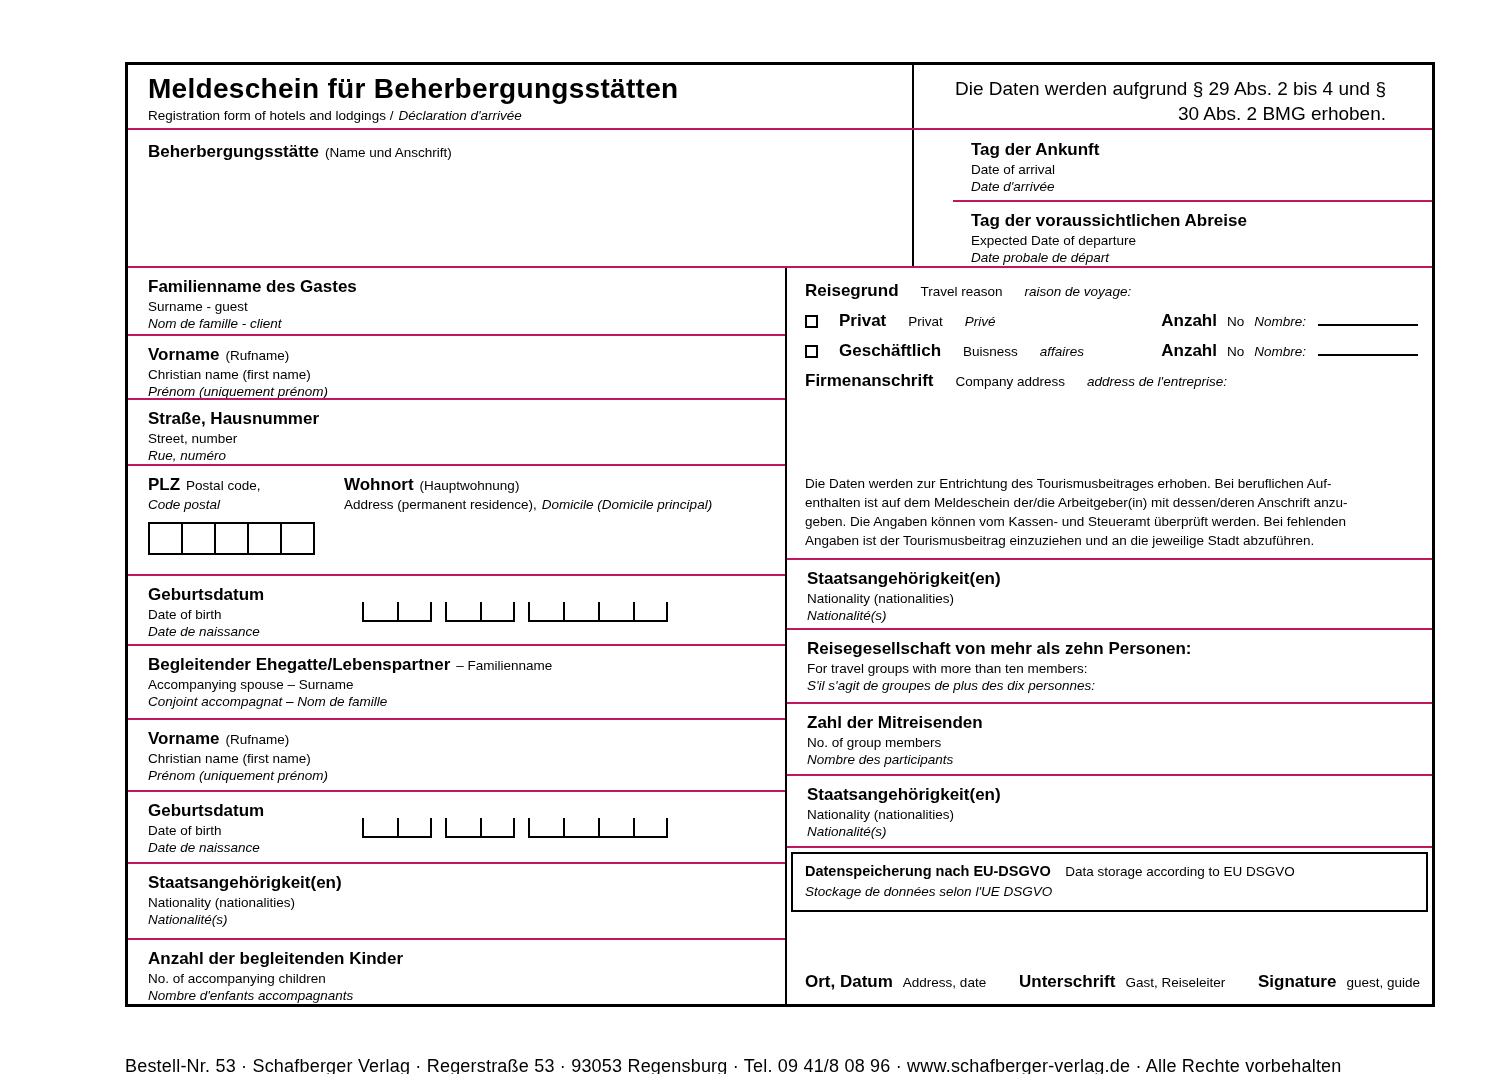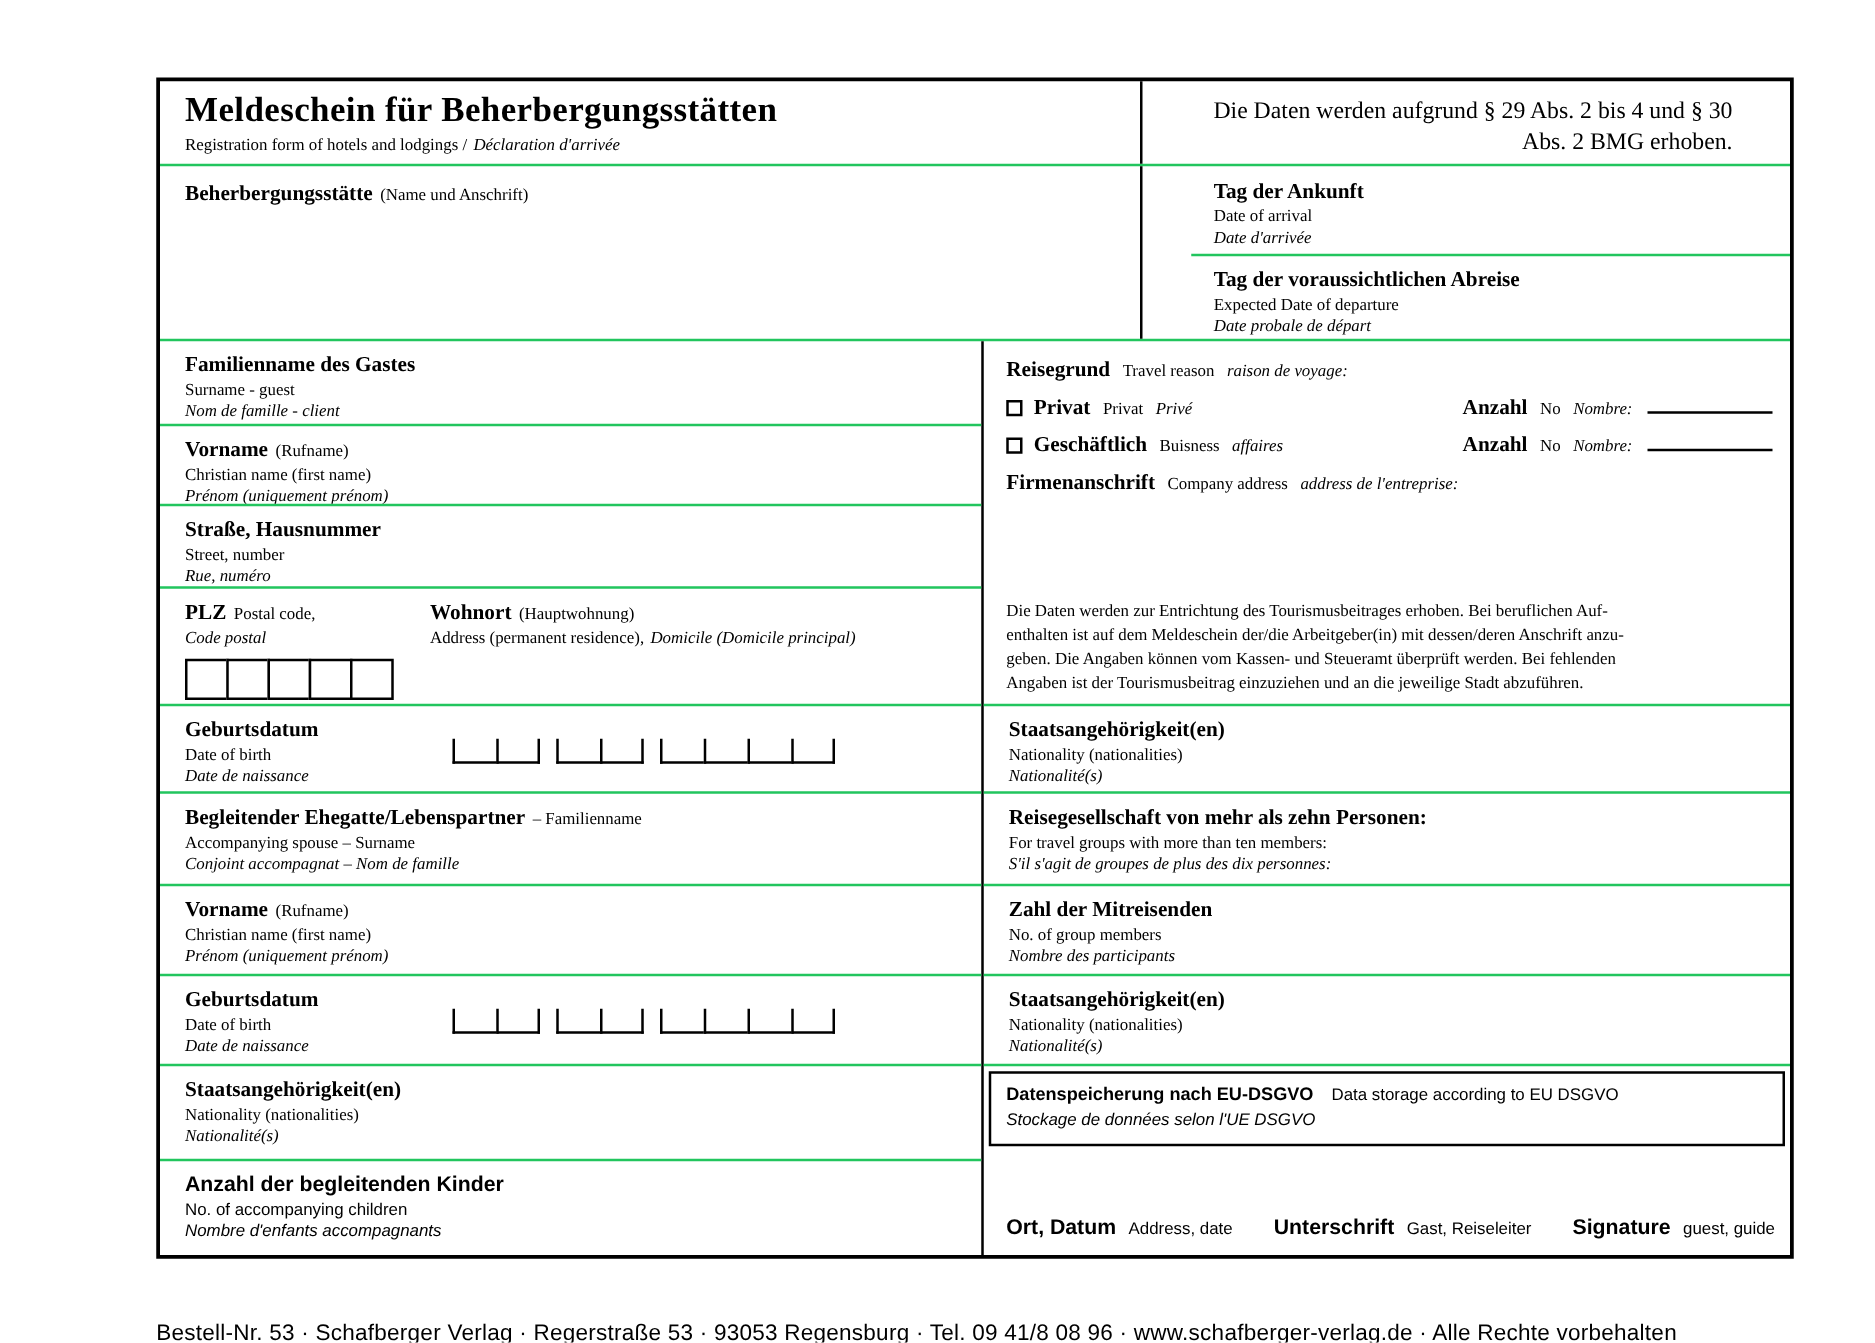--- a/index.html
+++ b/index.html
@@ -11,21 +11,21 @@
     color: #000;
     font-family: "Liberation Sans", sans-serif;
   }
   .form {
     position: absolute; left: 125px; top: 62px;
     width: 1310px; height: 945px;
     border: 3px solid #000;
     display: flex; flex-direction: column;
     background:#fff;
   }
-  .bb { border-bottom: 2px solid #22c55e; font-family: Liberation Serif, serif; }
+  .bb { border-bottom: 2px solid #be185d; }
   .br { border-right: 2px solid #000; }
 
   
   .cell { padding: 9px 14px 0 20px; overflow: hidden; }
   .de { font-weight: bold; font-size: 17px; line-height: 20px; }
   .sx { font-weight: normal; font-size: 13.5px; margin-left: 6px; }
   .sm { font-size: 13.5px; line-height: 16.5px; }
   .it { font-style: italic; }
   .gapL { margin-left: 10px; }
   .gapS { margin-left: 5px; }
@@ -59,21 +59,21 @@
   
   .dateflex { display: flex; }
   .datelabel { width: 200px; }
   .comb { display: flex; margin: 17px 0 0 14px; }
   .cgrp { display: flex; margin-right: 13px; }
   .ccell { width: 35px; height: 20px; border-left: 2px solid #000; border-bottom: 2px solid #000; }
   .cgrp .ccell:last-child { border-right: 2px solid #000; }
 
   
   .travel-cell { display: flex; flex-direction: column; padding: 13px 14px 6px 18px; }
-  .tline { display: flex; align-items: baseline; margin-top: 10px; }
+  .tline { display: flex; align-items: baseline; margin-top: 10px; gap: 12px; }
   .tline.first { margin-top: 0; }
   .cb { width: 13px; height: 13px; border: 2px solid #000; margin-right: 9px; align-self: center; flex: none; background:#fff; }
   .anz { margin-left: auto; display: flex; align-items: baseline; }
   .uline { display: inline-block; width: 100px; height: 13px; border-bottom: 2px solid #000; margin-left: 12px; }
   .notice { margin-top: auto; font-size: 13.5px; line-height: 19px; padding-bottom: 2px; }
 
   
   .gdprcell { display: flex; flex-direction: column; padding: 0; }
   .gdprbox { border: 2px solid #000; margin: 4px; padding: 8px 12px 10px; }
   .gde { font-weight: bold; font-size: 14.5px; }
@@ -134,21 +134,21 @@
           <div class="sm">Christian name (first name)</div>
           <div class="sm it">Prénom (uniquement prénom)</div>
         </div>
 
         <div class="cell bb" style="height:66px">
           <div class="l1"><span class="de">Straße, Hausnummer</span></div>
           <div class="sm">Street, number</div>
           <div class="sm it">Rue, numéro</div>
         </div>
 
-        <div class="cell bb plzflex" style="height:94px">
+        <div class="cell bb plzflex" style="height:110px">
           <div class="plzleft">
             <div class="l1"><span class="de">PLZ</span><span class="sx">Postal code,</span></div>
             <div class="sm it">Code postal</div>
             <div class="plzboxes">
               <span class="plzbox"></span>
               <span class="plzbox"></span>
               <span class="plzbox"></span>
               <span class="plzbox"></span>
               <span class="plzbox"></span>
             </div>

